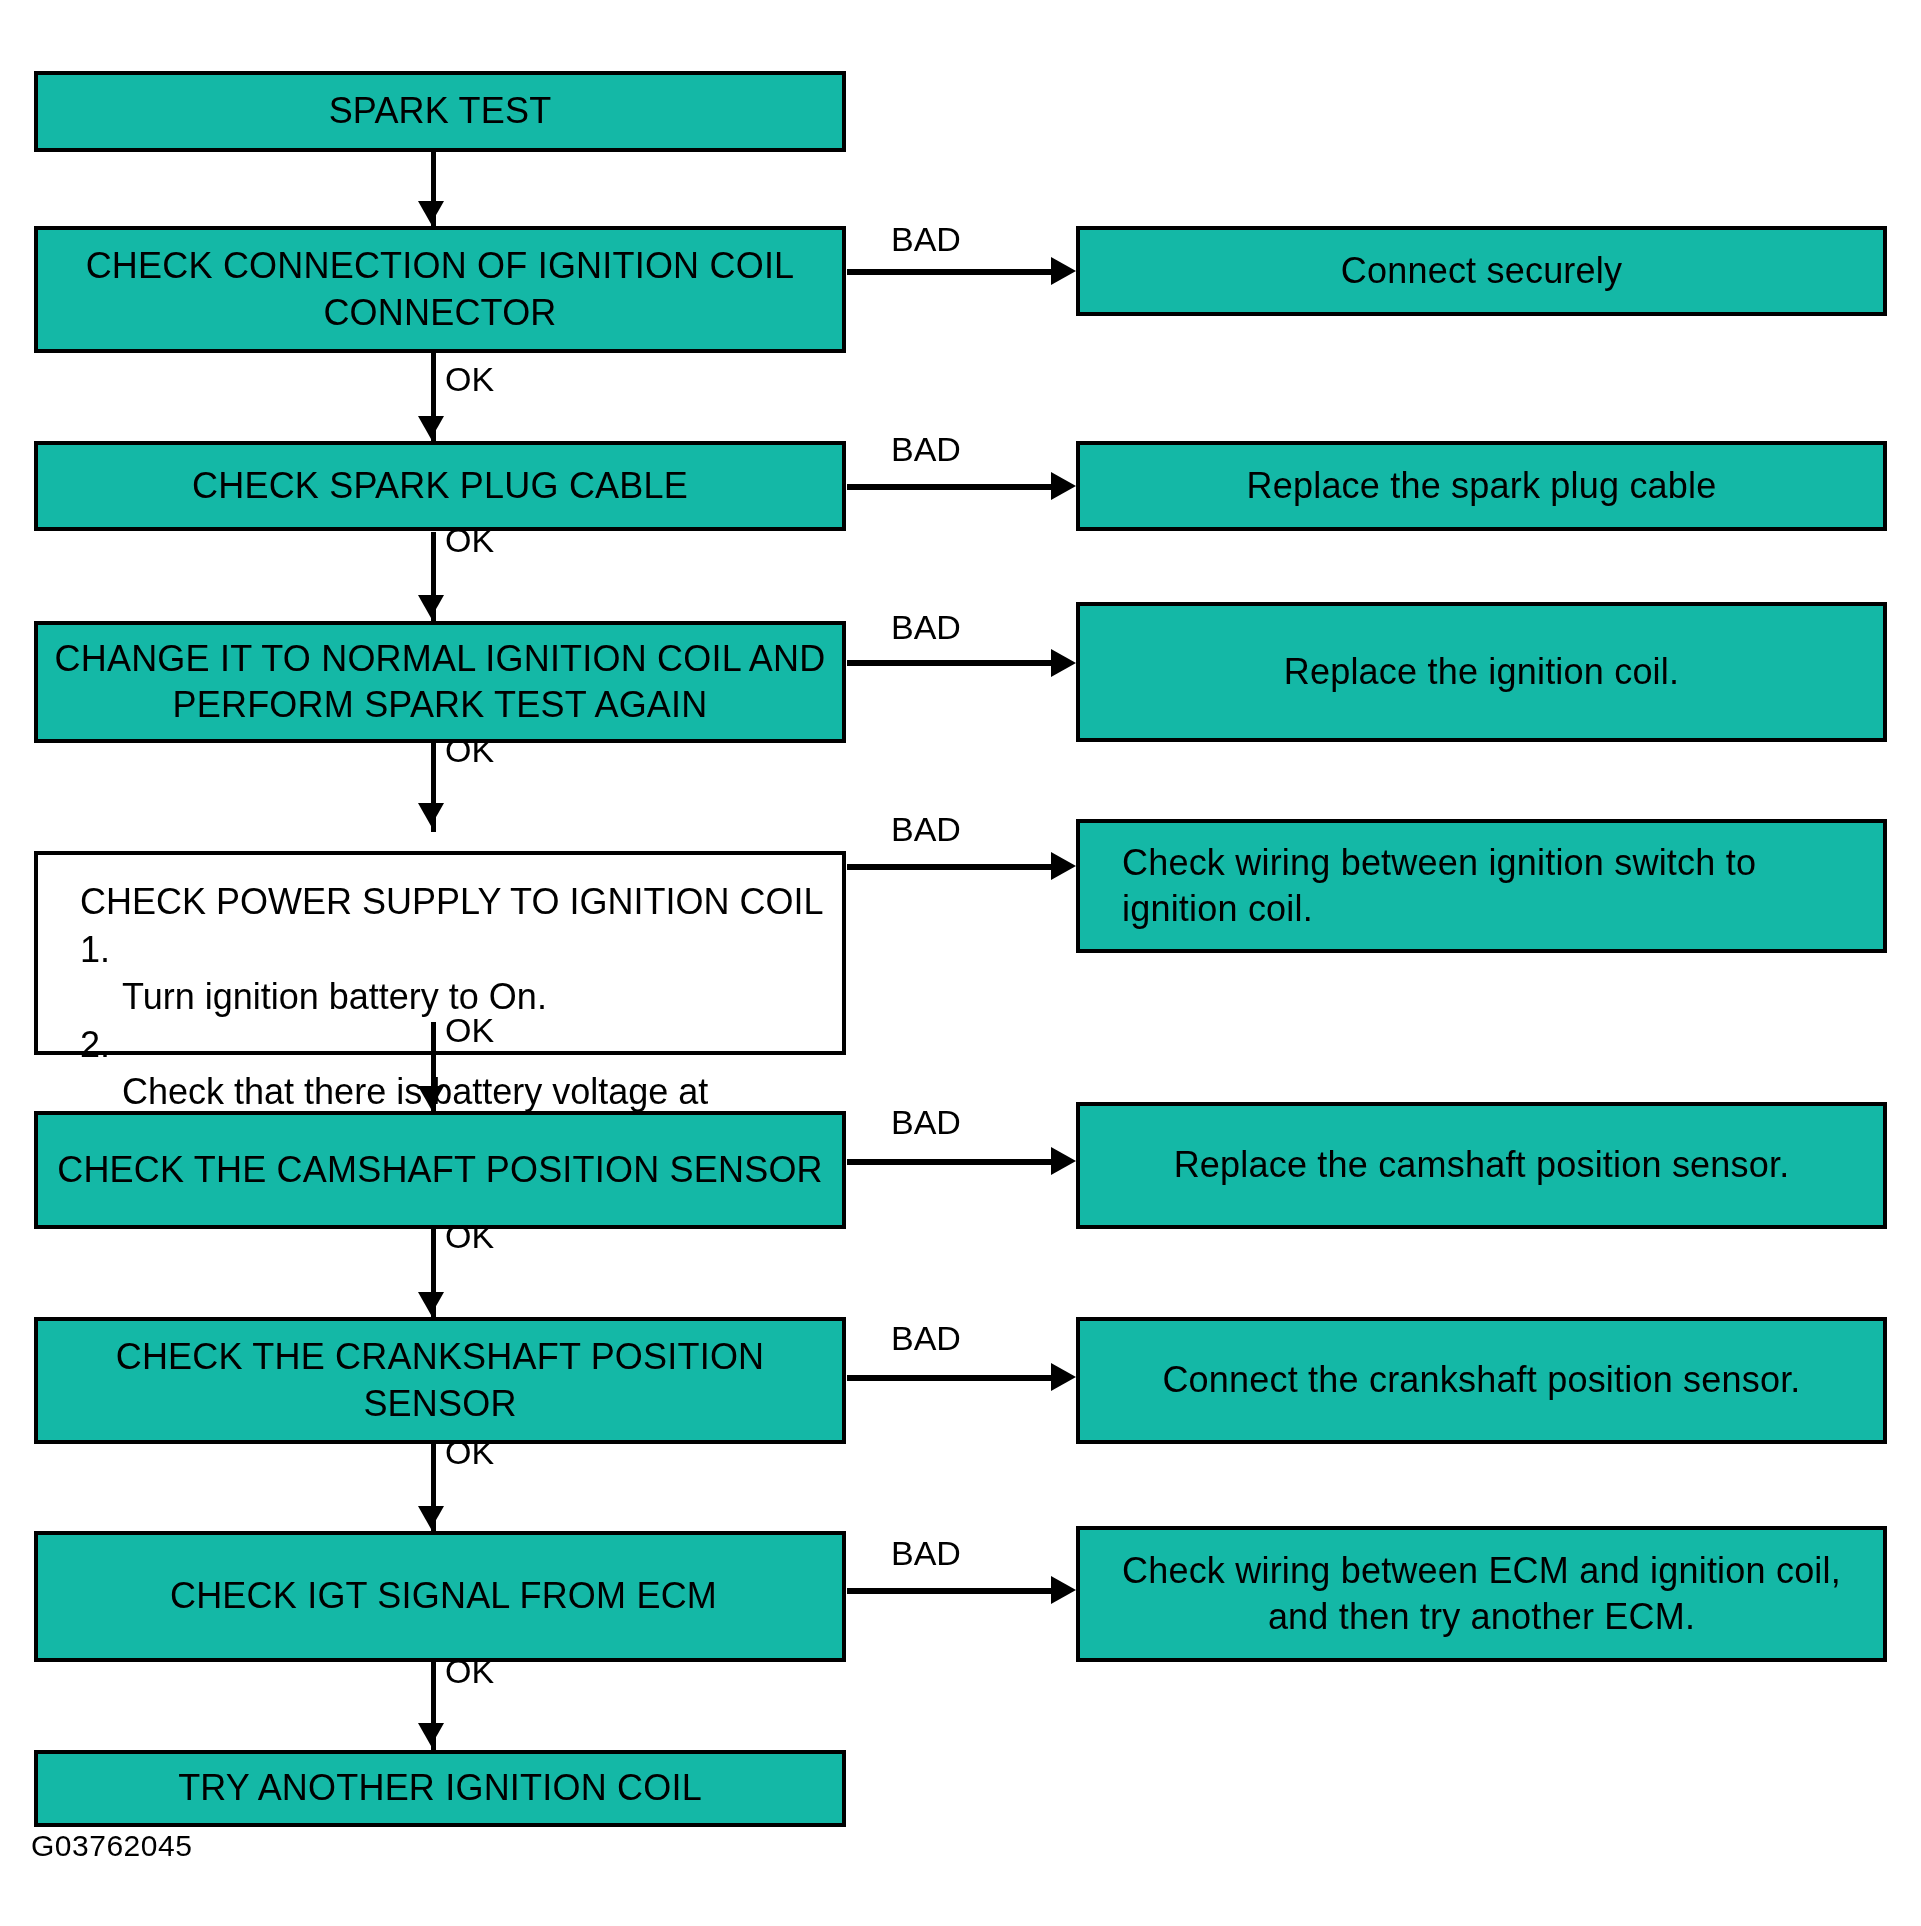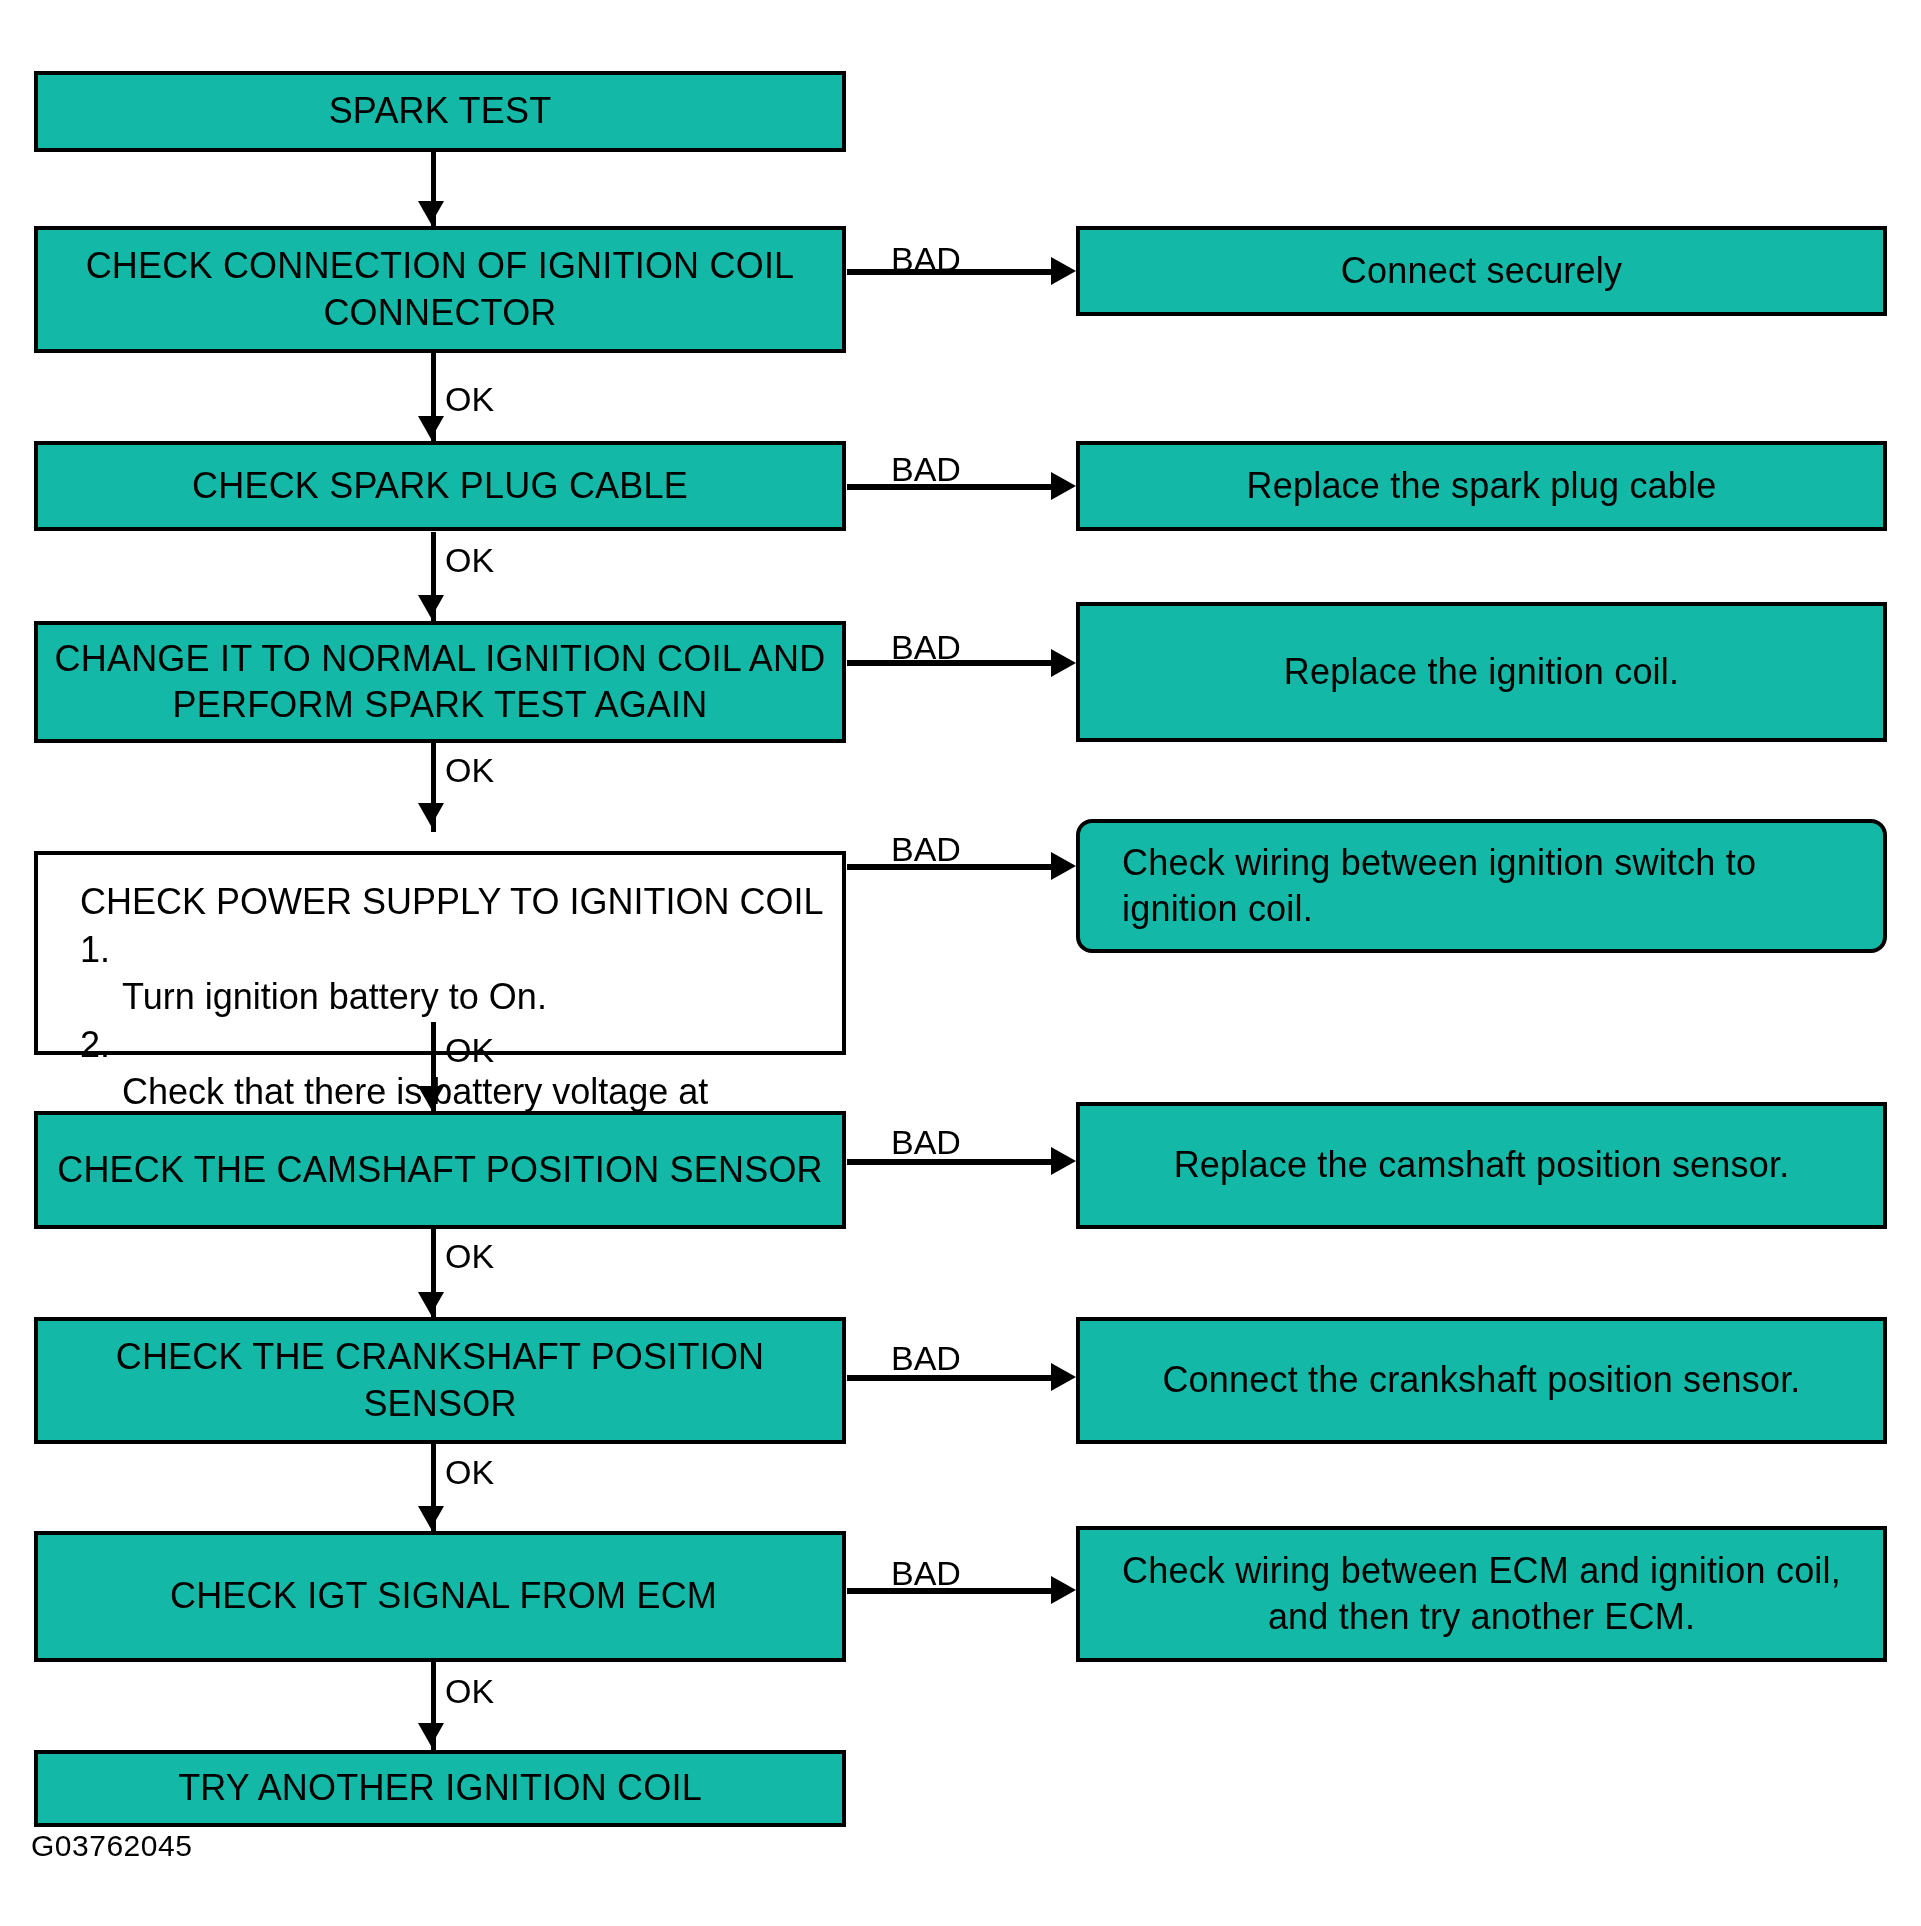--- a/index.html
+++ b/index.html
@@ -98,21 +98,20 @@
     border-left: 25px solid #000000;
   }
 
   
   .elabel {
     position: absolute;
     font-size: 34px;
     color: #000000;
     white-space: nowrap;
     line-height: 1;
-    margin-top: 20px;
   }
 
   
   .figid {
     position: absolute;
     left: 31px;
     top: 1829px;
     font-size: 30px;
     color: #000000;
     letter-spacing: 0.5px;
@@ -179,21 +178,21 @@
     <ol>
       <li>
         <span class="num">1.</span><span>Turn ignition battery to On.</span>
       </li>
       <li>
         <span class="num">2.</span><span>Check that there is battery voltage at ignition
 coil positive(+) terminal.</span>
       </li>
     </ol>
   </div>
-  <div class="box right align-left" style="top:819px; height:134px;border-radius:16px;">
+  <div class="box right align-left" style="top:819px; height:134px;">
     <span class="txt">Check wiring between ignition switch to
 ignition coil.</span>
   </div>
   <div class="hline" style="left:847px; top:864px; width:208px;"></div>
   <div class="harrow" style="left:1051px; top:852px;"></div>
   <div class="elabel" style="left:891px; top:812px;">BAD</div>
 
   <div class="vline" style="left:431px; top:1022px; height:90px;"></div>
   <div class="varrow" style="left:418px; top:1086px;"></div>
   <div class="elabel" style="left:445px; top:1013px;">OK</div>

